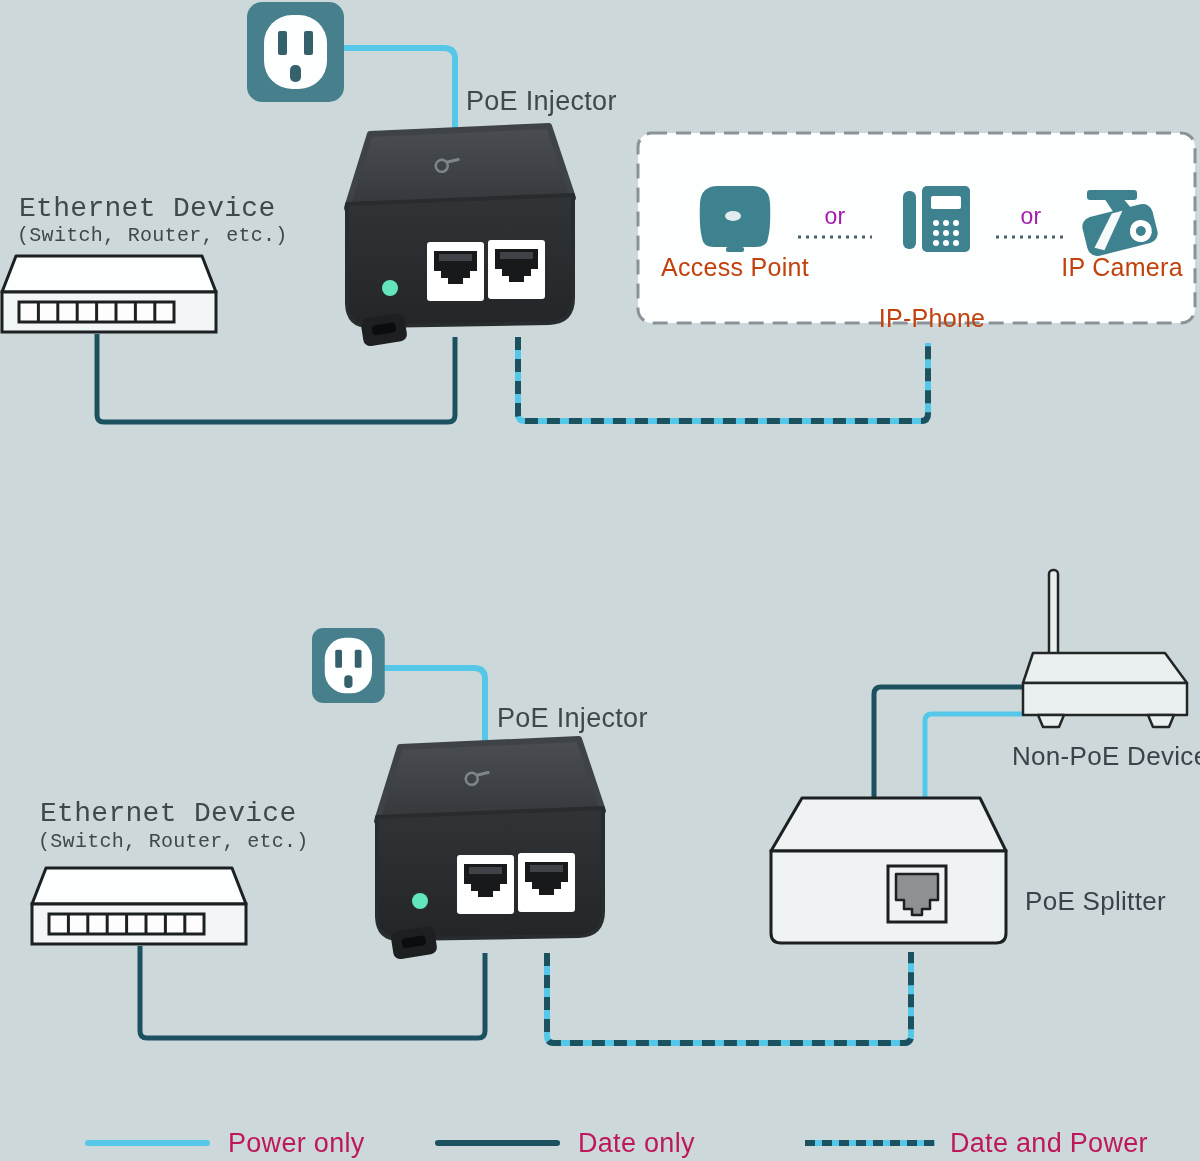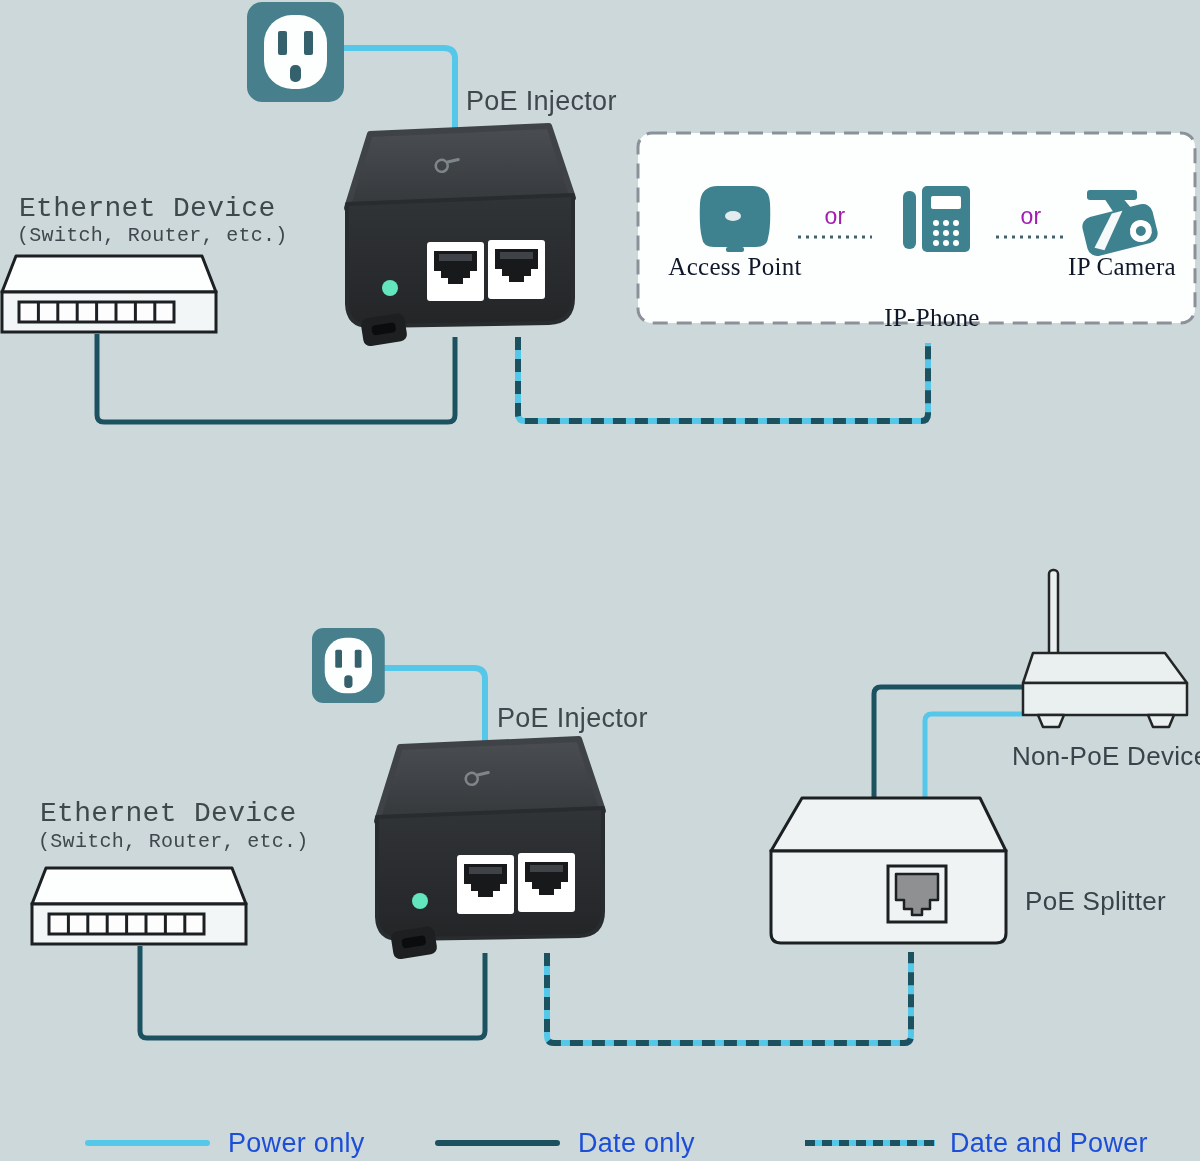--- a/index.html
+++ b/index.html
@@ -13,24 +13,24 @@
   #diagram-svg{position:absolute;left:0;top:0;}
   .label{
     position:absolute;
     color:#3f484c;
     white-space:nowrap;
     letter-spacing:0.3px;
   }
   .lbl-big{font-size:27px;}
   .lbl-title{font-size:28px;font-family:Liberation Mono, monospace;}
   .lbl-sub{font-size:20px;font-family:Liberation Mono, monospace;}
-  .lbl-dev{font-size:25px;color:#0f172a;font-family:Liberation Serif, serif;}
+  .lbl-dev{font-size:25px;color:#c2410c;}
   .lbl-or{font-size:23px;color:#a21caf;}
   .lbl-right{font-size:26px;color:#39444a;}
-  .lbl-legend{font-size:27px;color:#1d4ed8;}
+  .lbl-legend{font-size:27px;color:#be185d;}
   .centered{transform:translateX(-50%);}
 </style>
 </head>
 <body>
 
 <div id="canvas">
 
   <svg id="diagram-svg" width="1200" height="1161" viewBox="0 0 1200 1161">
     <defs>
       <linearGradient id="gTop" x1="0" y1="0" x2="0" y2="1">

